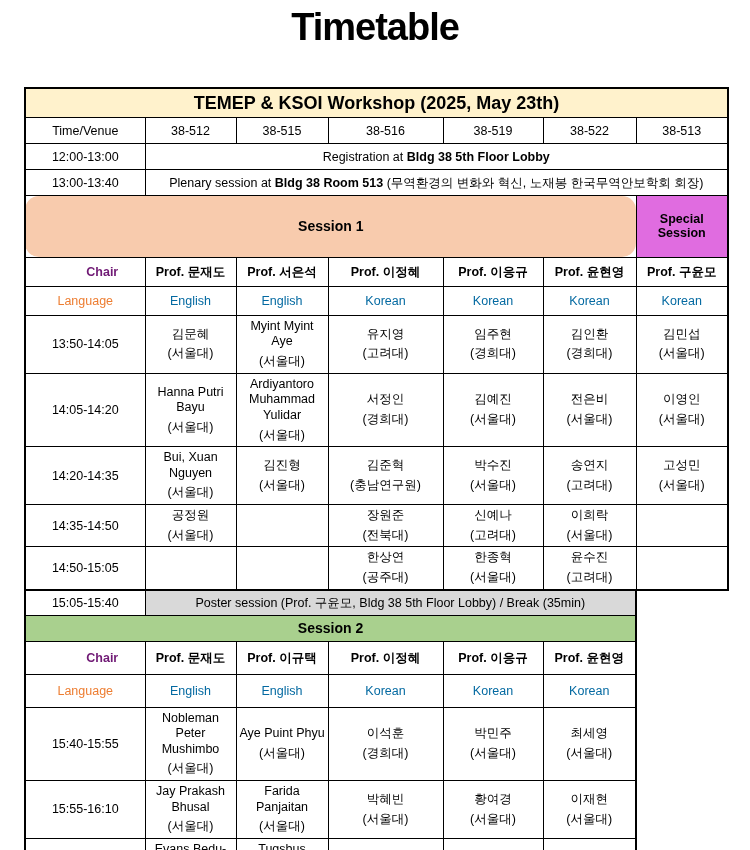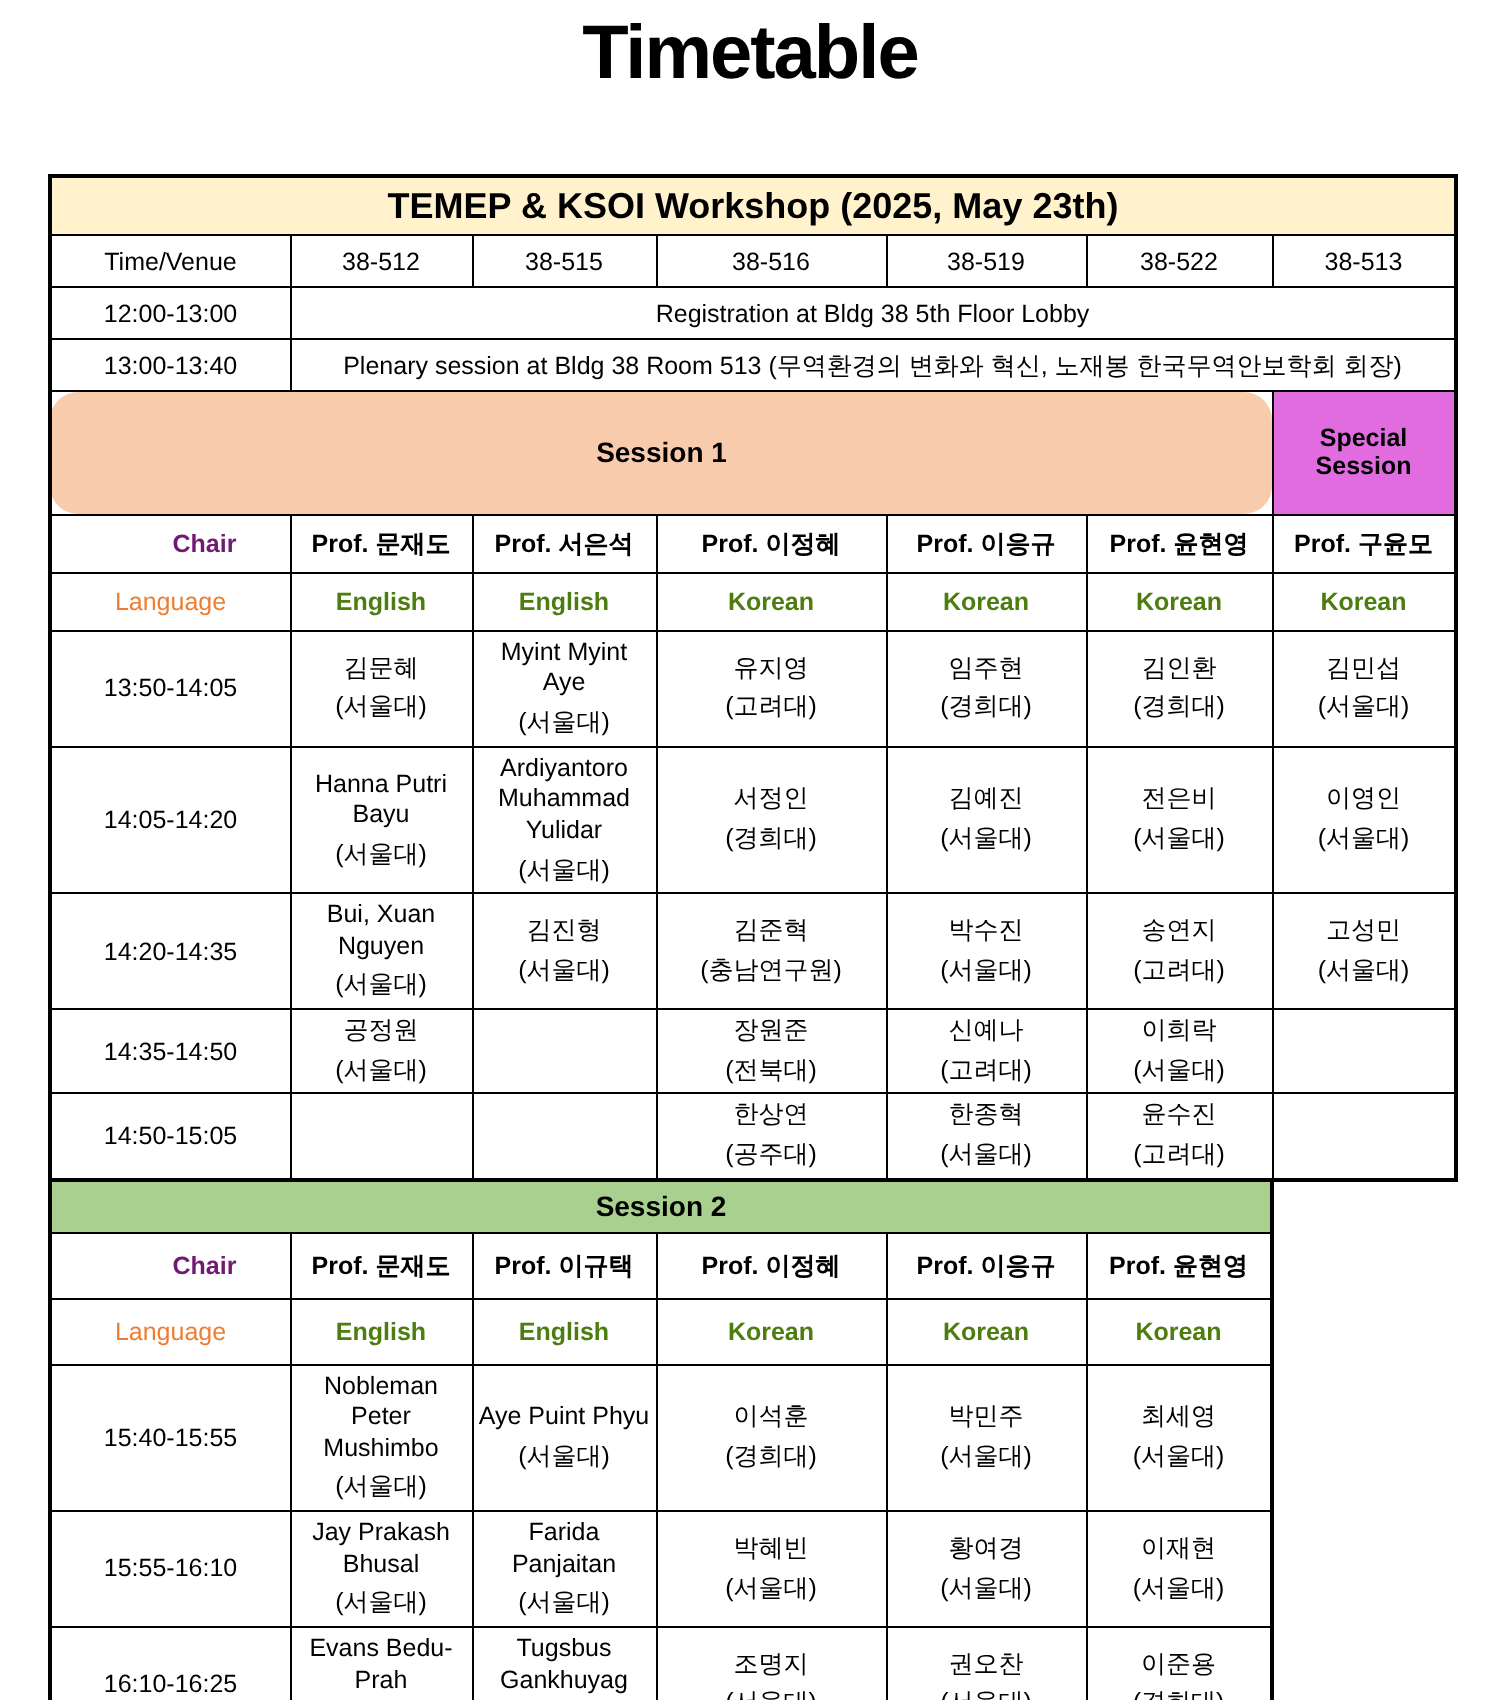--- a/index.html
+++ b/index.html
@@ -33,21 +33,21 @@
     line-height:1.45;
   }
   .r-title td{
     background:#FFF2CC;
     font-weight:bold;
     font-size:18px;
     height:24px;
   }
   .r-venue td{height:23px;}
   .r-info td{height:23px;}
-  .bold{font-weight:normal;}
+  .bold{font-weight:bold;}
   .r-session td{height:27px;}
   .session1{
     background:#F8CBAD;
     font-weight:bold;
     font-size:14px;
     border-radius:14px;
   }
   .special{
     background:#E06CE0;
     font-weight:bold;
@@ -60,21 +60,21 @@
     font-weight:bold;
     font-size:14px;
     height:23px;
   }
   .r-chair td{height:26px;font-weight:bold;}
   #tableB .r-chair td{height:30px;}
   .chair-label{color:#701a75;font-weight:bold;padding-left:36px;}
   .r-lang td{height:26px;}
   #tableB .r-lang td{height:30px;}
   .lang-label{color:#ED7D31;}
-  .lang-val{color:#4d7c0f;font-weight:bold;}
+  .lang-val{color:#0369a1;font-weight:normal;}
   .time{font-size:12.5px;}
   .r-poster .time{height:22px;}
   .poster-cell{background:#D9D9D9;}
   .pname{line-height:1.25;padding-top:2px;}
   .aff{line-height:1.25;padding-top:4px;padding-bottom:2px;}
 </style>
 </head>
 <body>
 
 <h1 class="page-title">Timetable</h1>
@@ -262,20 +262,24 @@
   <table id="tableB">
     <colgroup>
       <col style="width:120px">
         <col style="width:91px">
         <col style="width:92px">
       <col style="width:115px">
         <col style="width:100px">
         <col style="width:93px">
     </colgroup>
     <tbody>
+        <tr class="r-poster">
+      <td class="time">15:05-15:40</td>
+      <td colspan="5" class="poster-cell">Poster session (Prof. 구윤모, Bldg 38 5th Floor Lobby) / Break (35min)</td>
+    </tr>
     <tr>
       <td colspan="6" class="session2">Session 2</td>
     </tr>
     <tr class="r-chair">
       <td class="chair-label">Chair</td>
       <td>Prof. 문재도</td>
       <td>Prof. 이규택</td>
       <td>Prof. 이정혜</td>
       <td>Prof. 이응규</td>
       <td>Prof. 윤현영</td>

